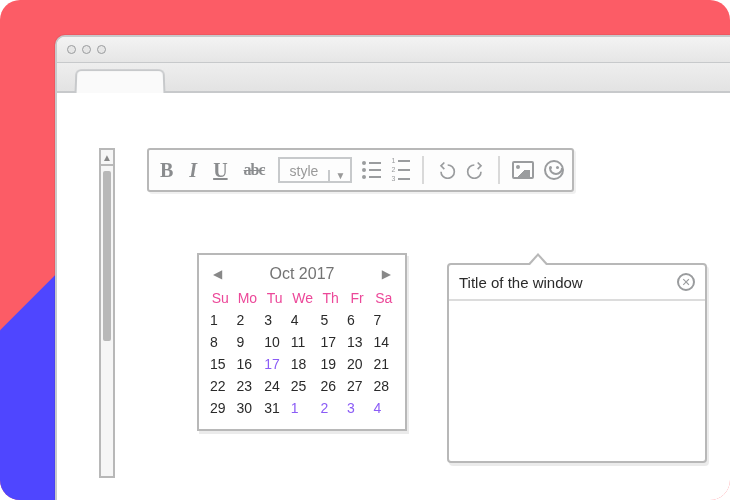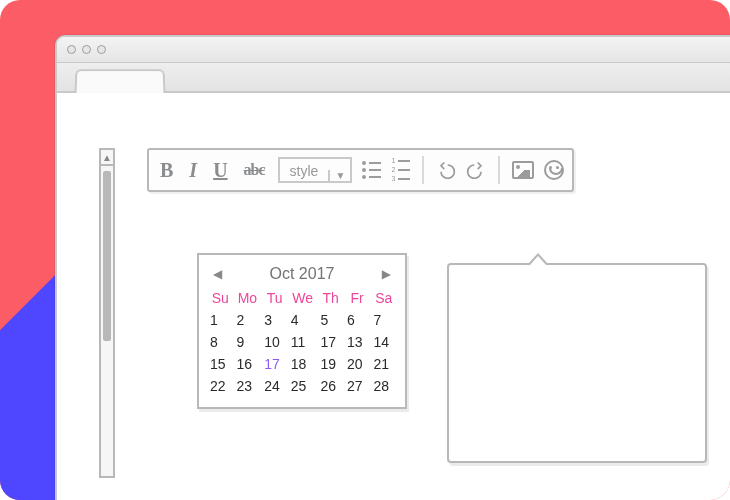--- a/index.html
+++ b/index.html
@@ -178,23 +178,36 @@
               </tr>
               <tr>
                 <td>22</td>
                 <td>23</td>
                 <td>24</td>
                 <td>25</td>
                 <td>26</td>
                 <td>27</td>
                 <td>28</td>
               </tr>
+              <tr>
+                <td>29</td>
+                <td>30</td>
+                <td>31</td>
+                <td class="dim">1</td>
+                <td class="dim">2</td>
+                <td class="dim">3</td>
+                <td class="dim">4</td>
+              </tr>
             </tbody>
         </table>
       </div>
 
       <div class="popup">
         <div class="popup-arrow"></div>
+        <div class="popup-head">
+          <span>Title of the window</span>
+          <span class="closebtn">✕</span>
+        </div>
       </div>
 
     </div>
   </div>
 </div>
 
 </body></html>

